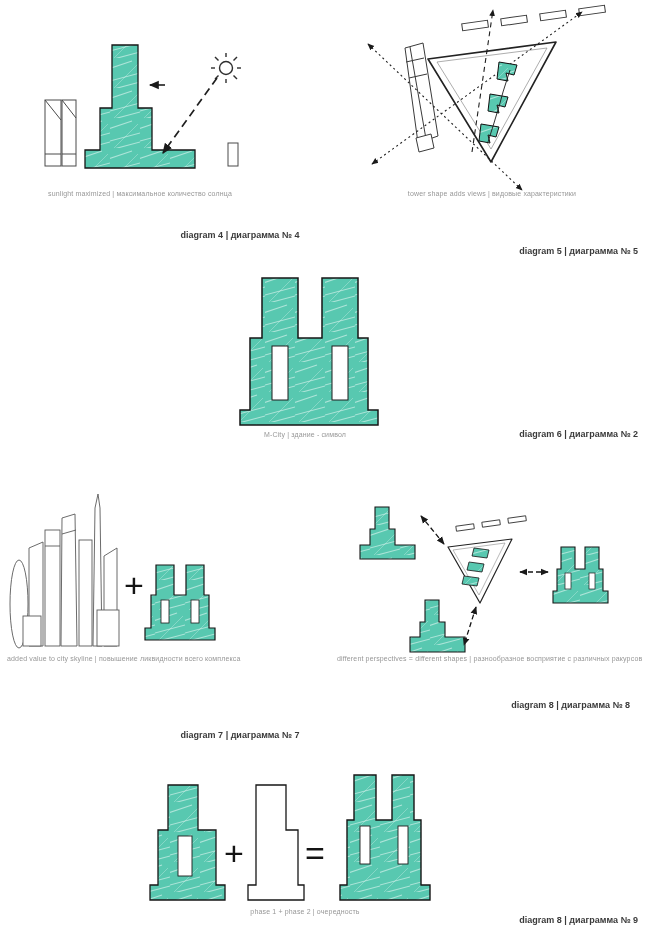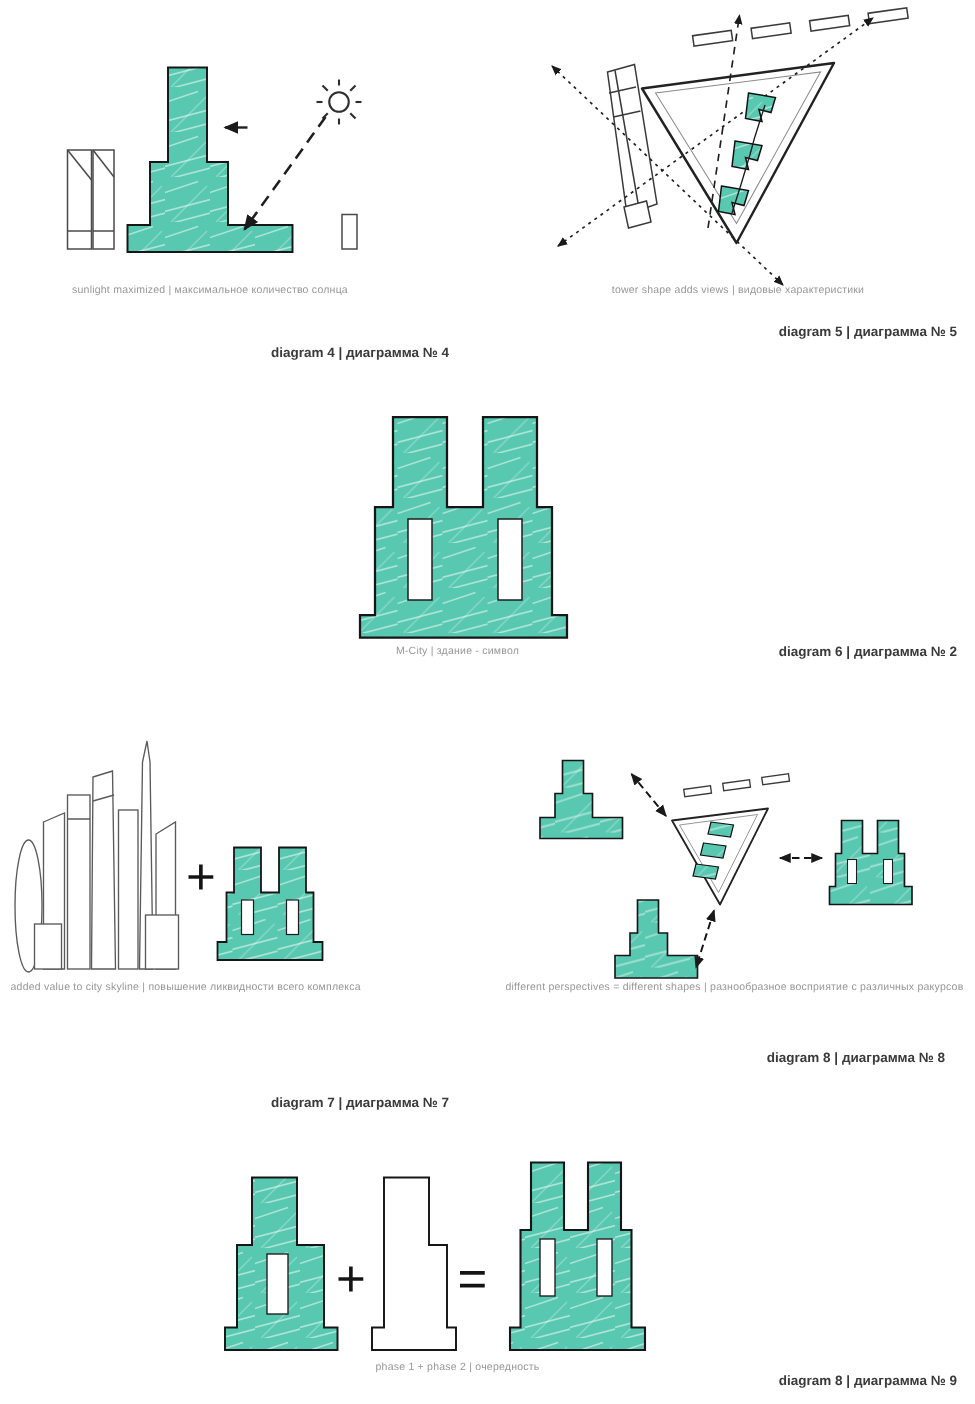--- a/index.html
+++ b/index.html
@@ -90,21 +90,21 @@
       </g>
       <g fill="url(#sketch)" stroke="#111111" stroke-width="1">
         <path d="M139,60 L157,63 L154,73 L146,71 L148,79 L137,77 Z"></path>
         <path d="M130,92 L148,95 L145,105 L137,103 L139,111 L128,109 Z"></path>
         <path d="M121,122 L139,125 L136,135 L128,133 L130,141 L119,139 Z"></path>
       </g>
       <polyline points="150,68 143,90 140,101 134,121 128,140" fill="none" stroke="#1c1c1c" stroke-width="0.9"></polyline>
     </svg>
   </section>
   <div class="caption center" style="left:372px;top:190px;width:240px">tower shape adds views  |  видовые характеристики</div>
-  <div class="dlabel right" style="right:12px;top:216px;width:170px">diagram 5  |  диаграмма № 5</div>
+  <div class="dlabel right" style="right:12px;top:246px;width:170px">diagram 5  |  диаграмма № 5</div>
 
   <section class="diag" style="left:235px;top:272px;">
     <svg viewBox="0 0 150 158" width="150" height="158">
       <path d="M27,6 H63 V66 H87 V6 H123 V66 H133 V138 H143 V153 H5 V138 H15 V66 H27 Z" fill="url(#sketch)" stroke="#161616" stroke-width="1.5"></path>
       <g fill="#ffffff" stroke="#1c1c1c" stroke-width="1">
         <rect x="37" y="74" width="16" height="54"></rect>
         <rect x="97" y="74" width="16" height="54"></rect>
       </g>
     </svg>
   </section>

